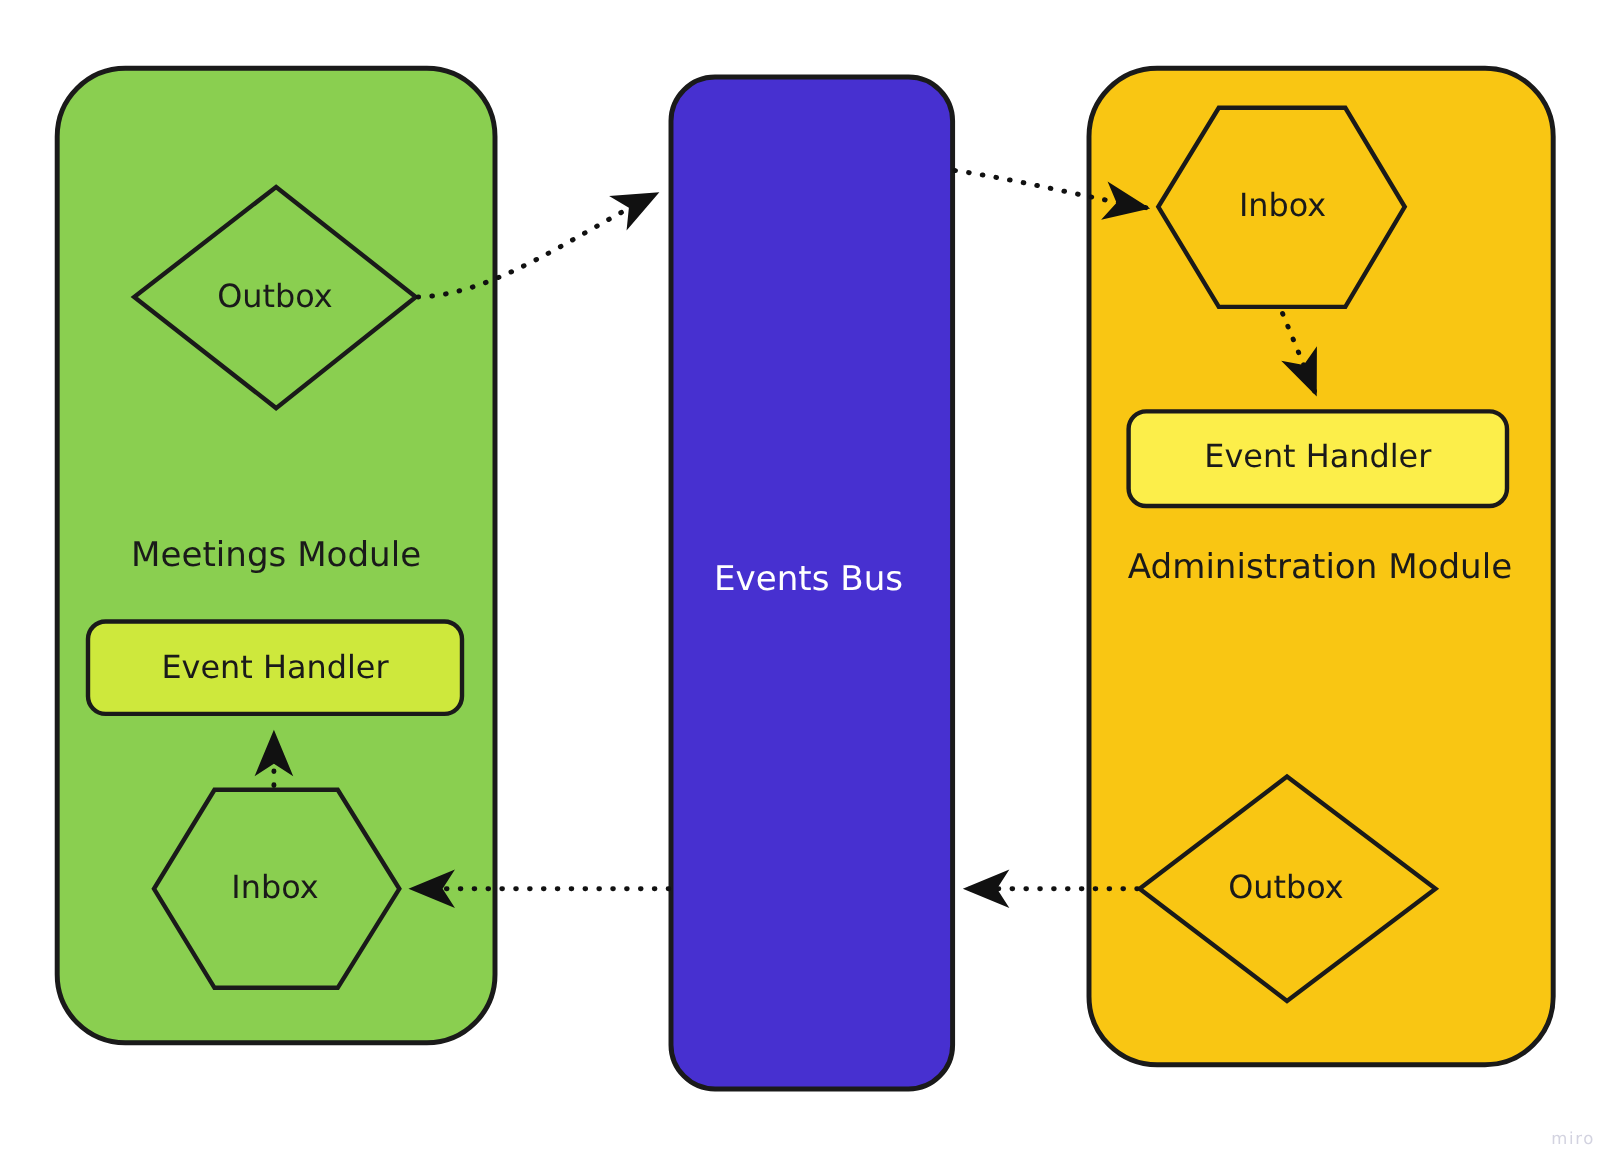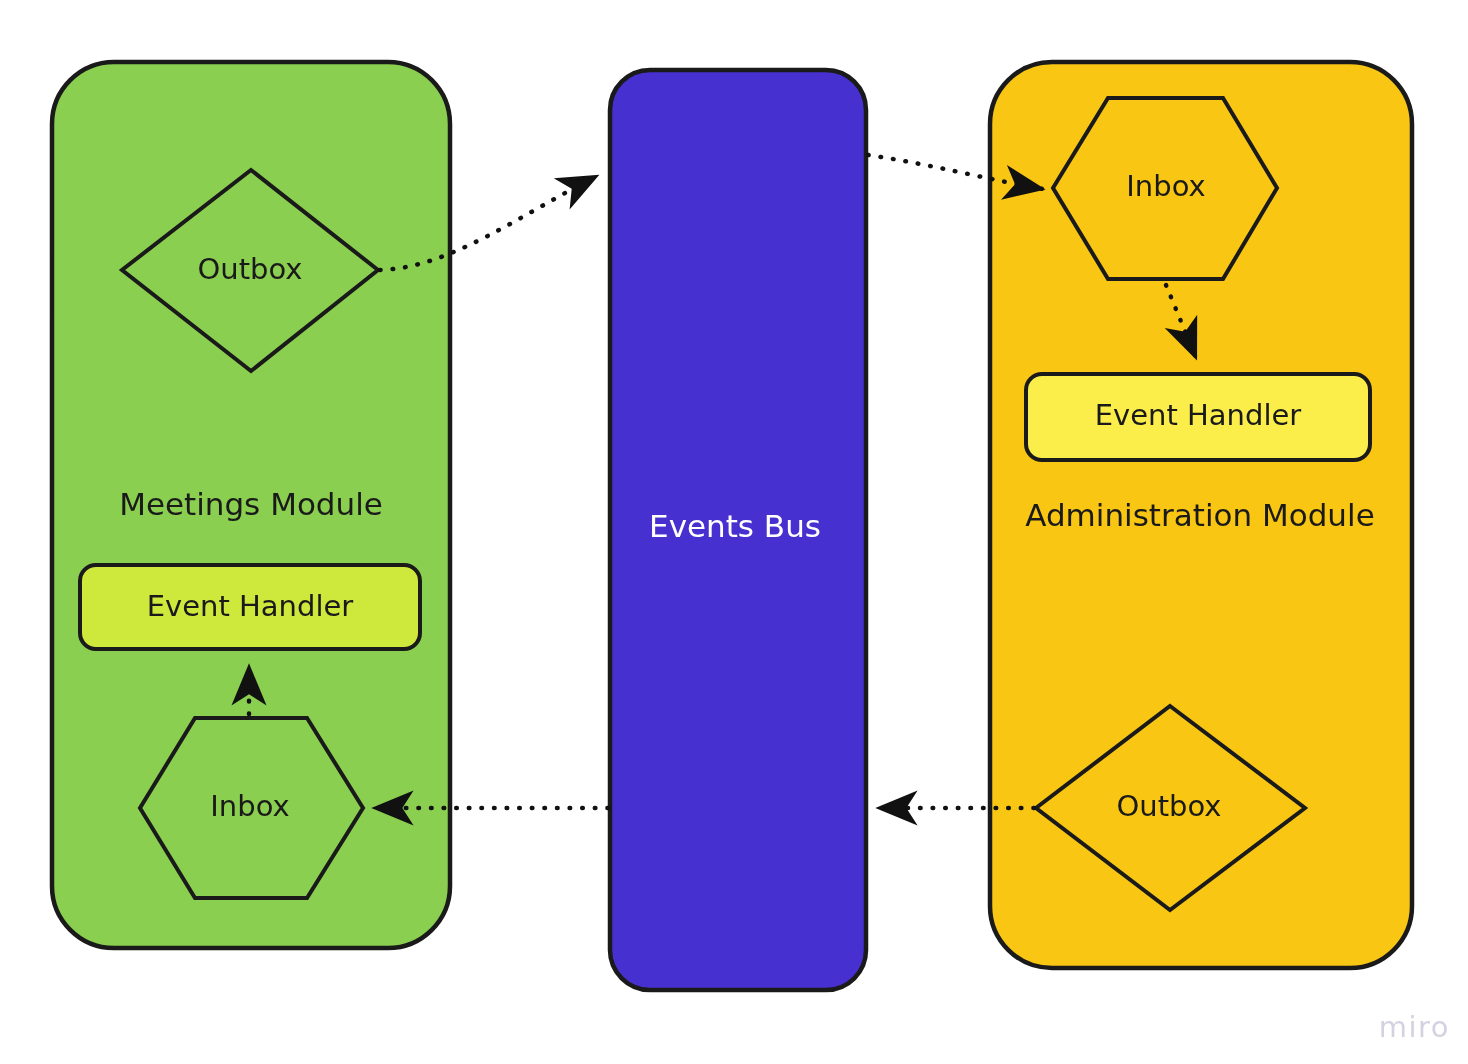--- a/index.html
+++ b/index.html
@@ -59,21 +59,21 @@
     stroke: #111111;
     stroke-width: 4.5;
     stroke-linecap: round;
     stroke-dasharray: 0.6 12;
     fill: none;
   }
   .watermark {
     position: absolute;
     right: 18px;
     bottom: 20px;
-    font-size: 29px;
+    font-size: 15px;
     letter-spacing: 1.5px;
     color: #d3d3e0;
     font-family: "DejaVu Sans", sans-serif;
     user-select: none;
   }
 </style>
 </head>
 <body>
 
 <div id="canvas">

